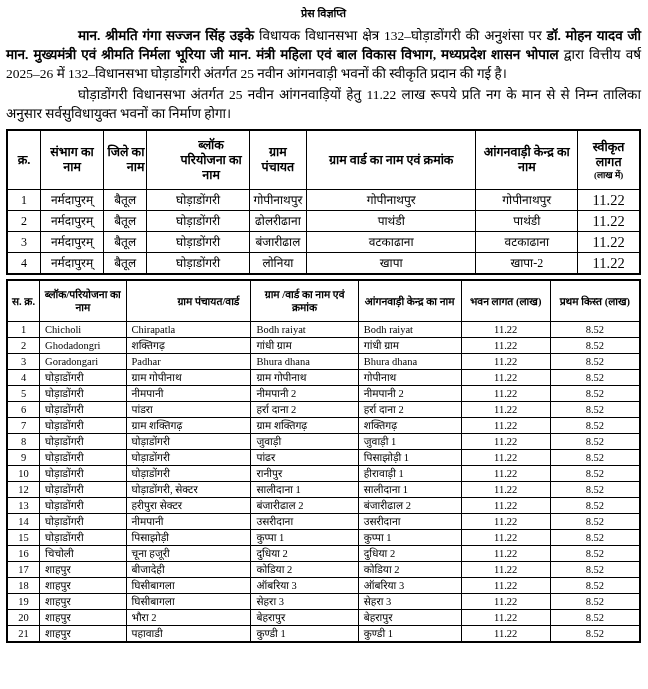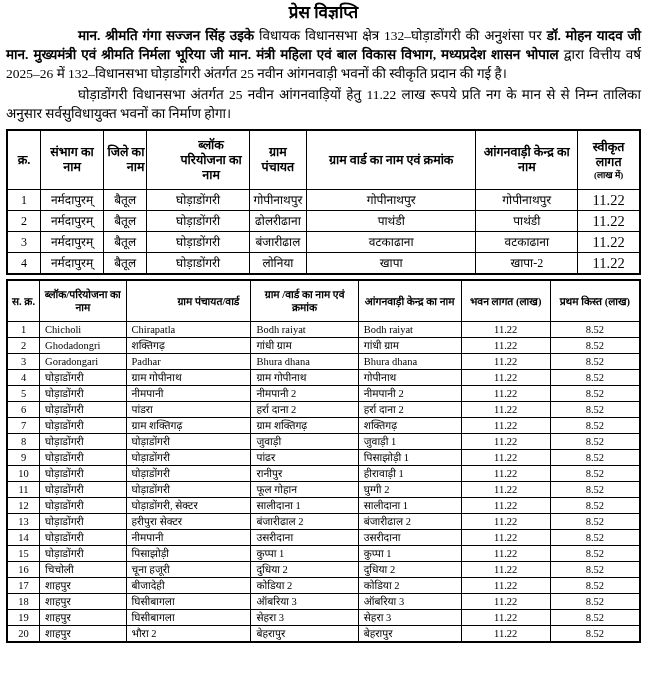--- a/index.html
+++ b/index.html
@@ -3,21 +3,21 @@
 <meta charset="utf-8">
 <style>
   html,body{margin:0;padding:0;background:#ffffff;}
   body{
     width:648px;height:689px;overflow:hidden;
     font-family:"Liberation Serif", serif;
     color:#000;
   }
   .page{padding:2px 7px 0 6px;}
   .doc-title{
-    text-align:center;font-weight:bold;font-size:17px;
+    text-align:center;font-weight:bold;font-size:11px;
     margin:1px 0 3px 0;line-height:20px;
   }
   .para{
     font-size:13.5px;line-height:19px;text-align:justify;
     margin:0 0 2px 0;
   }
   .para .ind{display:inline-block;width:72px;}
   .para b{font-weight:bold;}
   table{
     width:100%;border-collapse:collapse;table-layout:fixed;
@@ -220,29 +220,20 @@
         <tr>
           <td>10</td>
           <td>घोड़ाडोंगरी</td>
           <td>घोड़ाडोंगरी</td>
           <td>रानीपुर</td>
           <td>हीरावाड़ी 1</td>
           <td>11.22</td>
           <td>8.52</td>
         </tr>
         <tr>
-          <td>11</td>
-          <td>घोड़ाडोंगरी</td>
-          <td>घोड़ाडोंगरी</td>
-          <td>फूल गोहान</td>
-          <td>घुग्गी 2</td>
-          <td>11.22</td>
-          <td>8.52</td>
-        </tr>
-        <tr>
           <td>12</td>
           <td>घोड़ाडोंगरी</td>
           <td>घोड़ाडोंगरी, सेक्टर</td>
           <td>सालीदाना 1</td>
           <td>सालीदाना 1</td>
           <td>11.22</td>
           <td>8.52</td>
         </tr>
         <tr>
           <td>13</td>
@@ -309,16 +300,25 @@
         </tr>
         <tr>
           <td>20</td>
           <td>शाहपुर</td>
           <td>भौरा 2</td>
           <td>बेहरापुर</td>
           <td>बेहरापुर</td>
           <td>11.22</td>
           <td>8.52</td>
         </tr>
+        <tr>
+          <td>21</td>
+          <td>शाहपुर</td>
+          <td>पहावाडी</td>
+          <td>कुण्डी 1</td>
+          <td>कुण्डी 1</td>
+          <td>11.22</td>
+          <td>8.52</td>
+        </tr>
       </tbody>
     </table>
 
 </div>
 
 </body></html>

